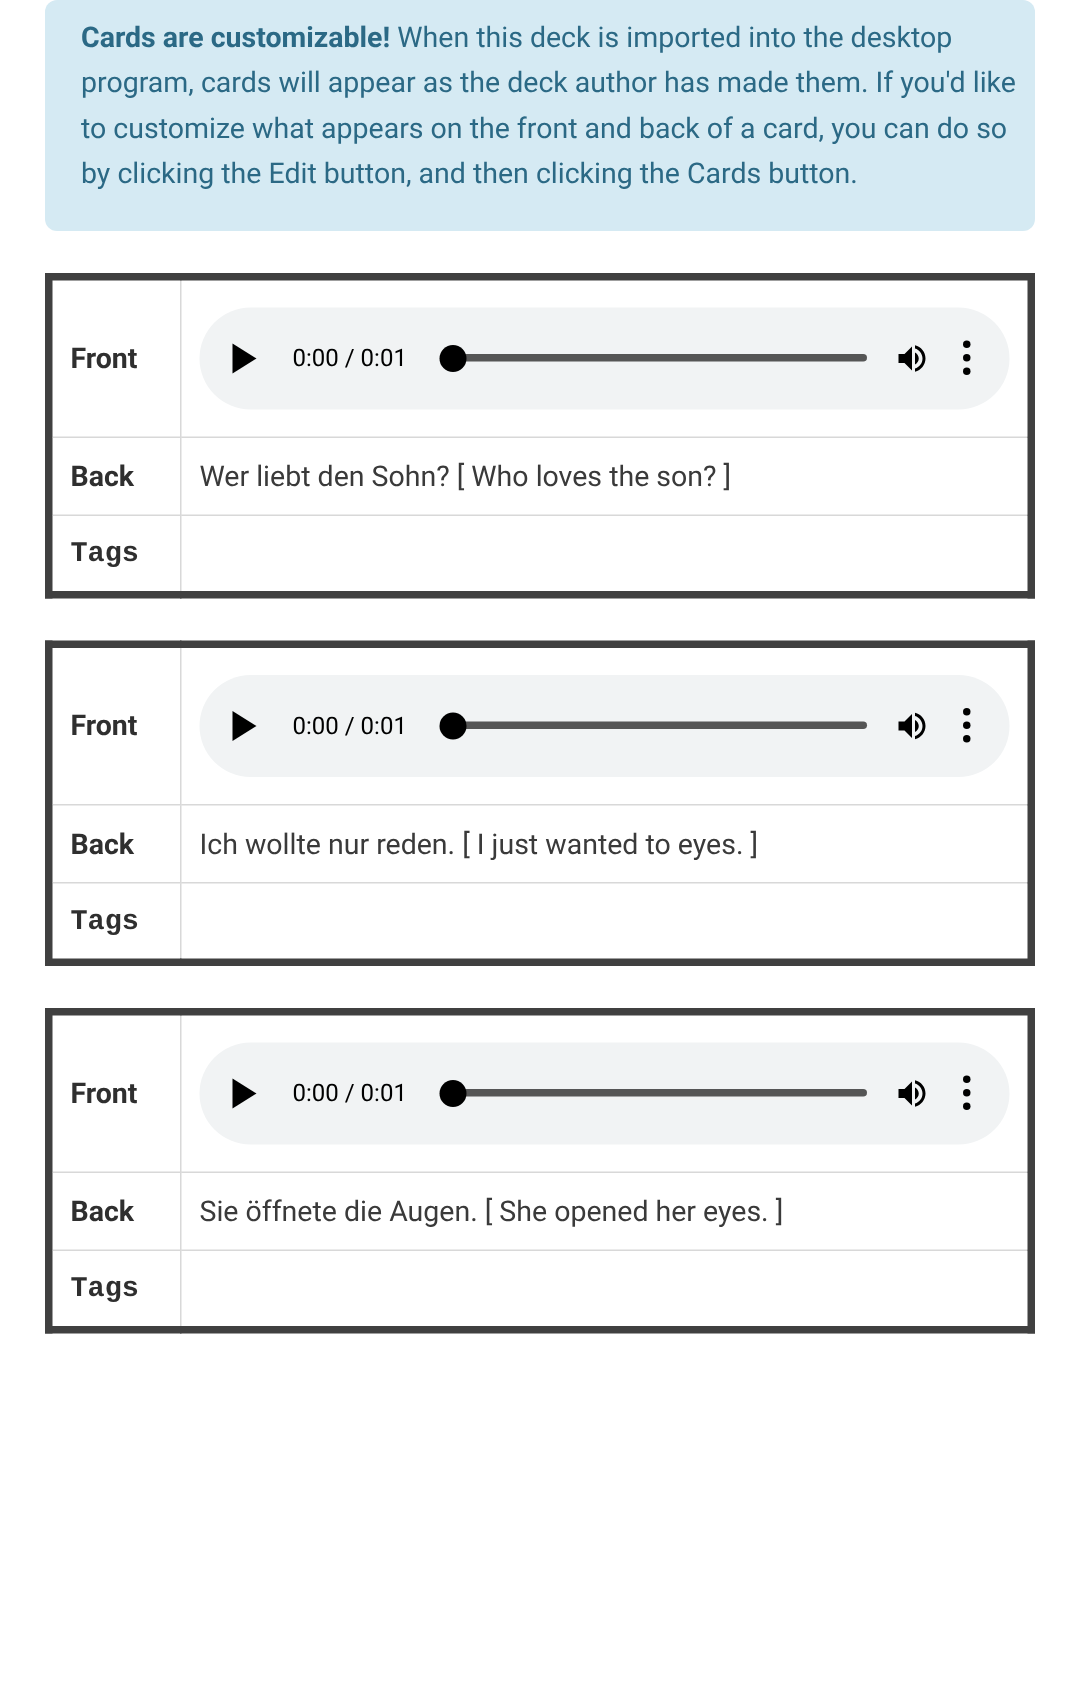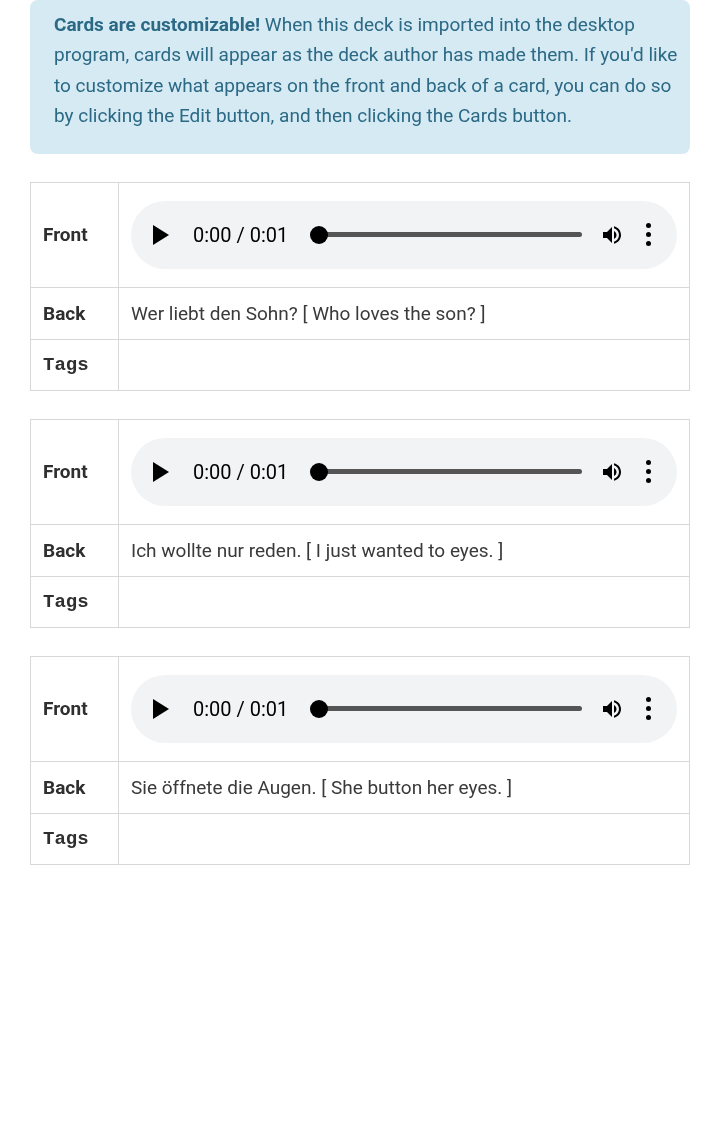--- a/index.html
+++ b/index.html
@@ -26,21 +26,21 @@
       color: #2b6985;
       font-weight: 700;
     }
     .info-box .text {
       color: #2b6985;
     }
     .card-table {
       width: 100%;
       border-collapse: collapse;
       margin-bottom: 28px;
-      border: 1px solid #404040;
+      border: 5px solid #404040;
     }
     .card-table td {
       border: 1px solid #d8d8d8;
       padding: 14px 12px;
       vertical-align: middle;
     }
     .card-table td.label-cell {
       font-weight: 700;
       color: #2f2f2f;
       width: 88px;
@@ -67,21 +67,21 @@
     .play-btn {
       width: 0;
       height: 0;
       border-left: 16px solid #000;
       border-top: 10px solid transparent;
       border-bottom: 10px solid transparent;
       cursor: pointer;
       flex-shrink: 0;
     }
     .time-display {
-      font-size: 20px;
+      font-size: 16px;
       color: #000;
       font-weight: 400;
       white-space: nowrap;
       margin: 0 6px;
       text-align: right;
     }
     .progress-container {
       flex: 1;
       display: flex;
       align-items: center;
@@ -226,20 +226,20 @@
         <div class="kebab-menu">
           <div class="kebab-dot"></div>
           <div class="kebab-dot"></div>
           <div class="kebab-dot"></div>
         </div>
       </div>
     </td>
   </tr>
   <tr>
     <td class="label-cell">Back</td>
-    <td class="value-cell">Sie öffnete die Augen. [ She button her eyes. ]</td>
+    <td class="value-cell">Sie öffnete die Augen. [ She opened her eyes. ]</td>
   </tr>
   <tr class="tags-row">
     <td class="label-cell">Tags</td>
     <td class="value-cell"></td>
   </tr>
 </tbody>
   </table>
 
 </body></html>

